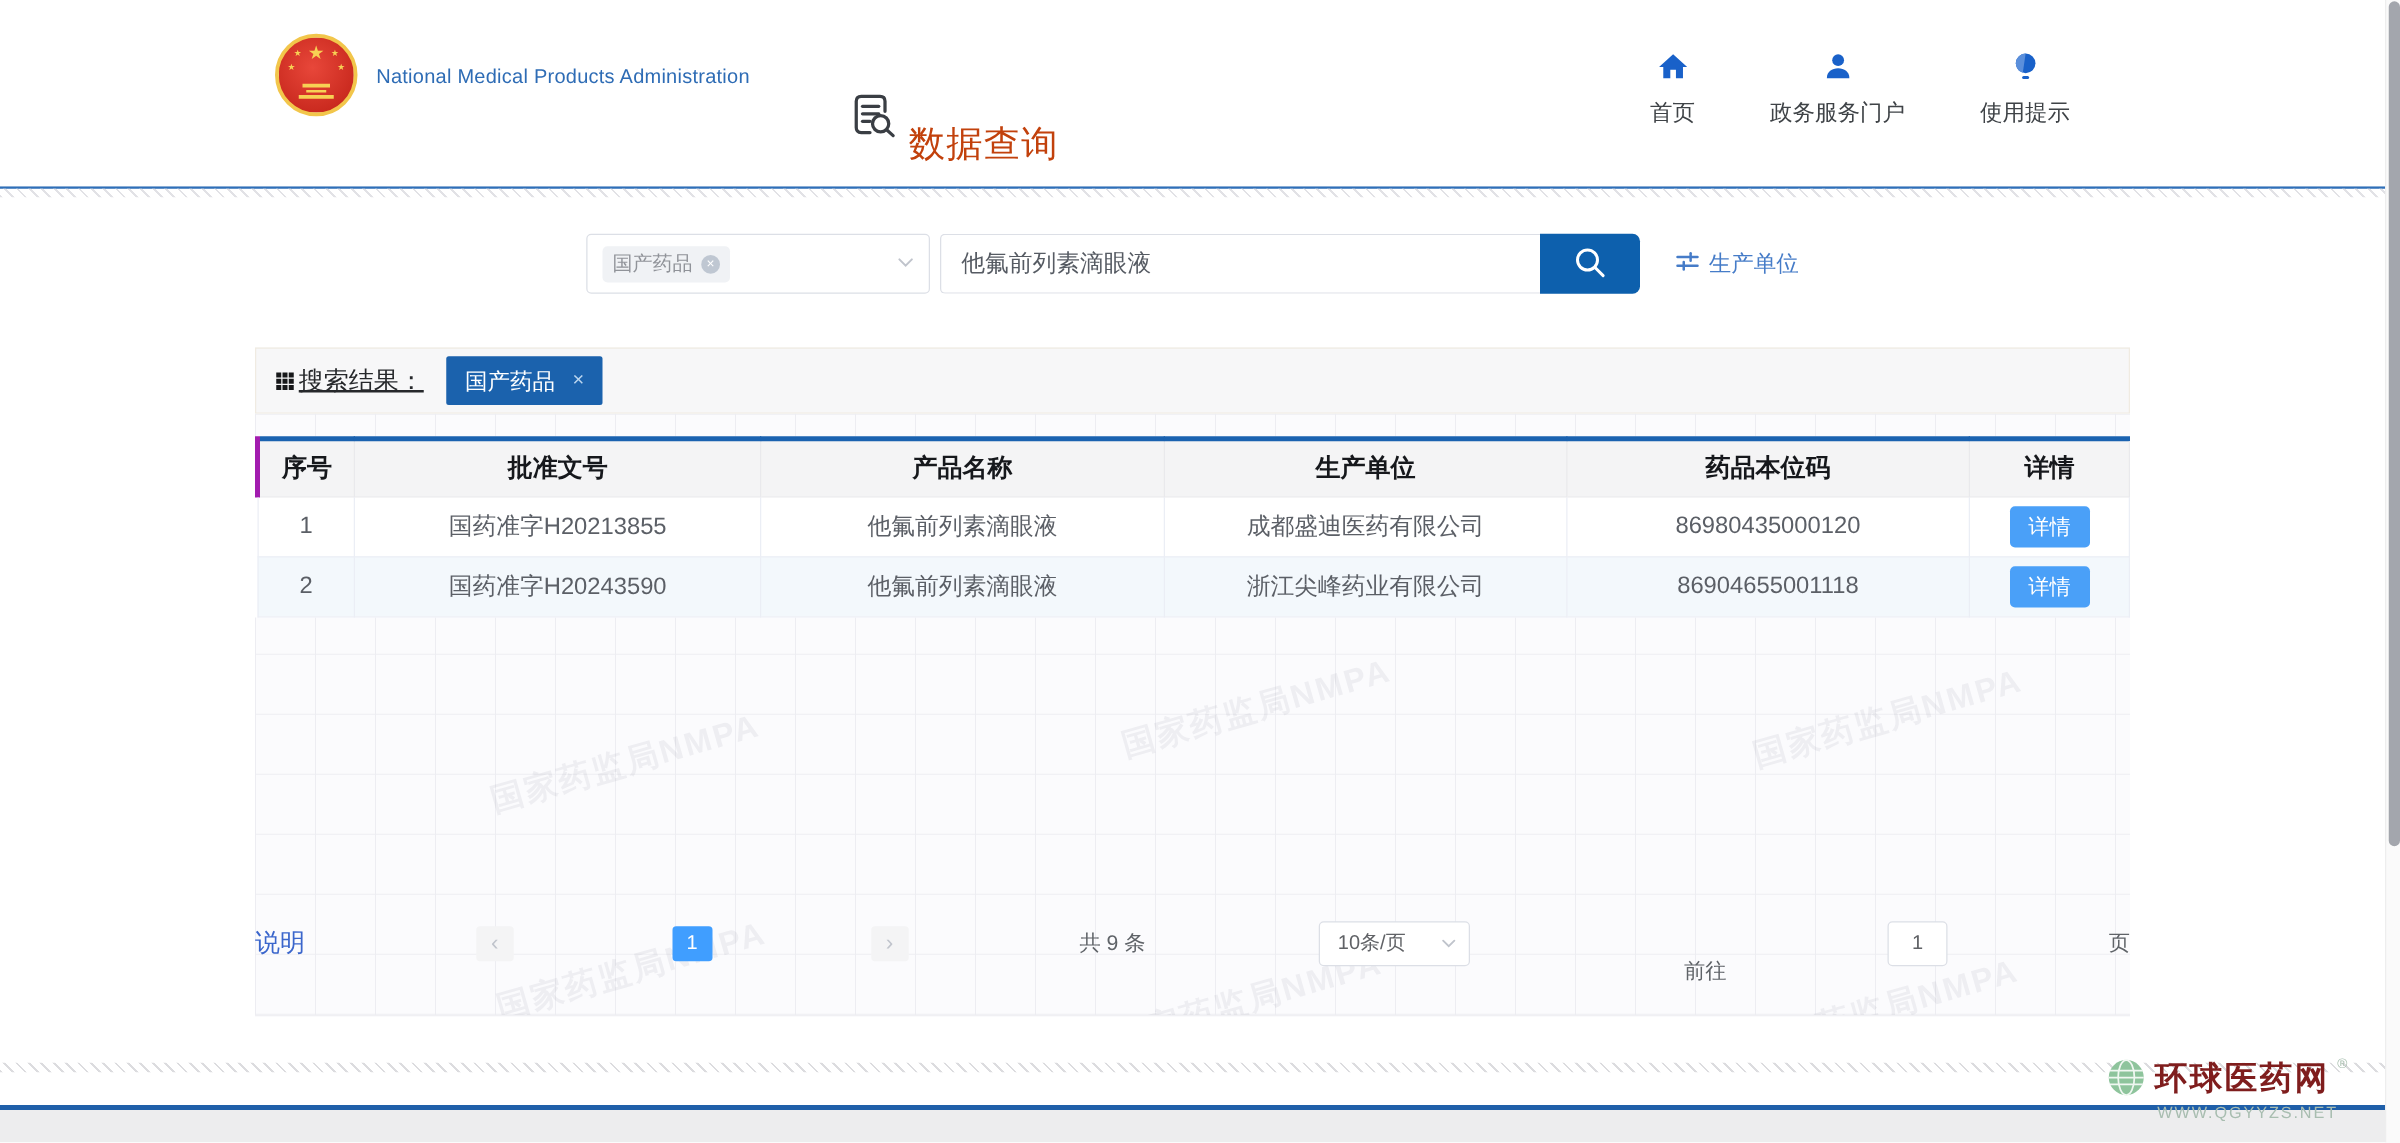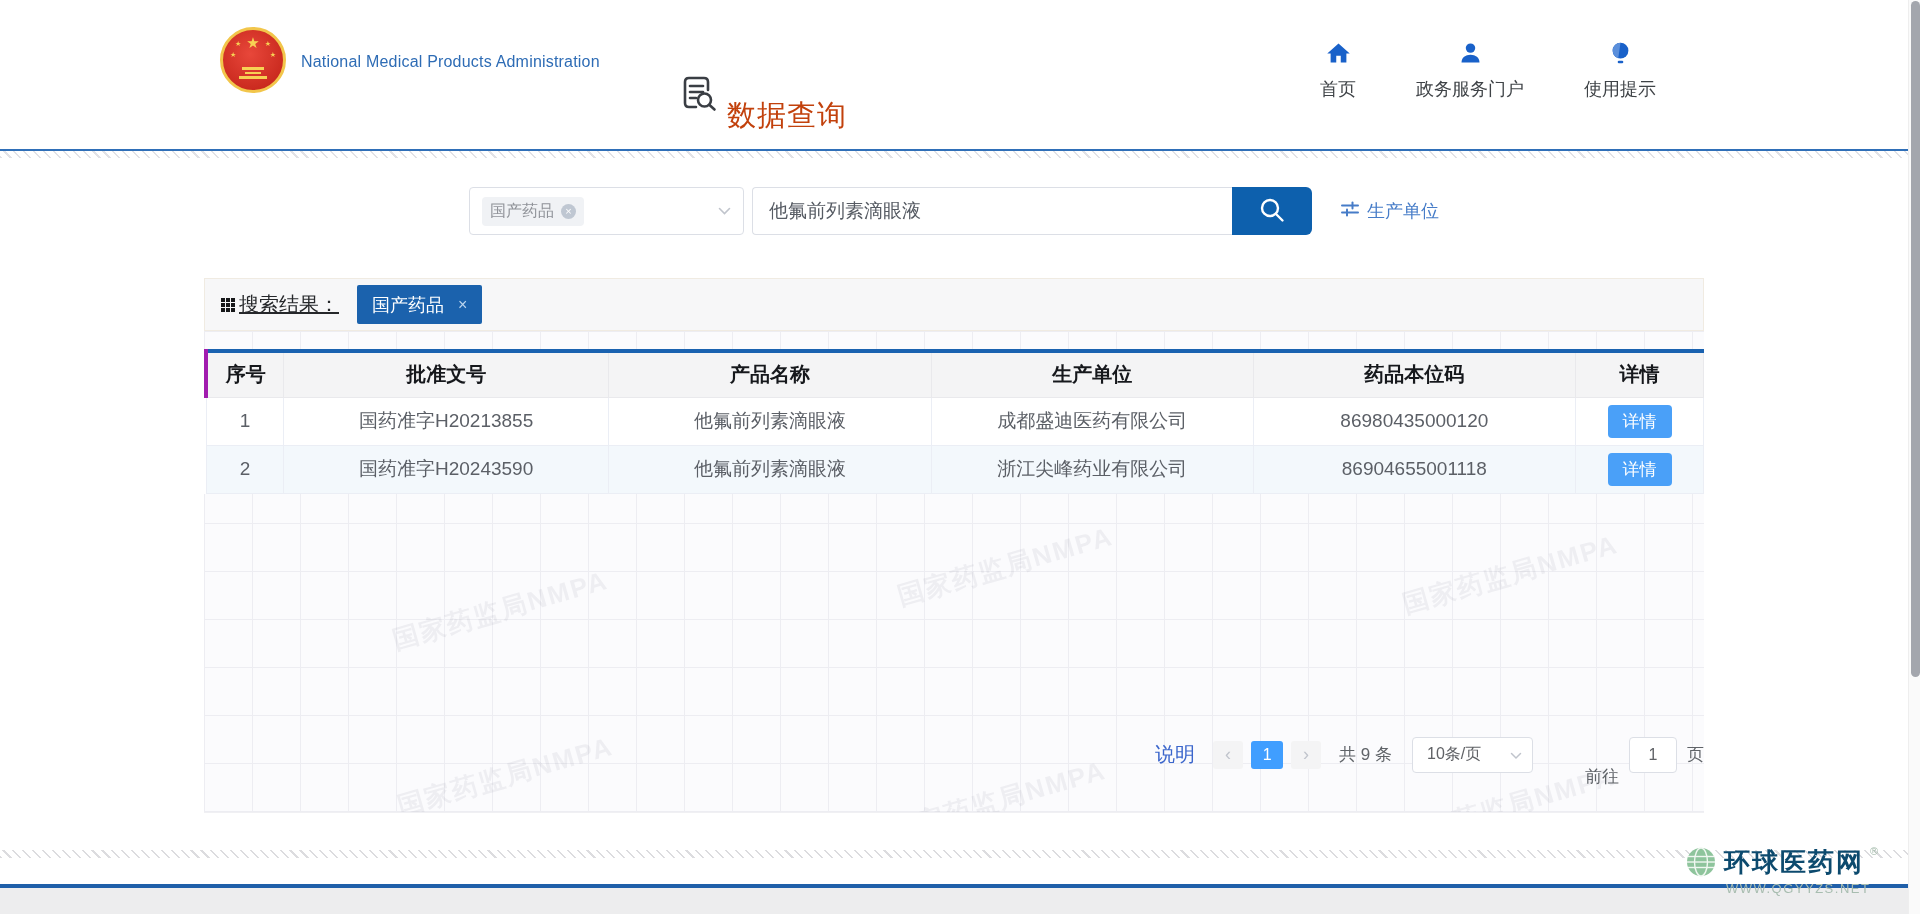--- a/index.html
+++ b/index.html
@@ -84,21 +84,21 @@
   .results-table td { height:48px; text-align:center; font-size:19px; color:#5b5f66;
     border-right:1px solid #ebeef5; border-bottom:1px solid #ebeef5; background:#fff; }
   .results-table td:first-child { border-left:1px solid #ebeef5; }
   .results-table tr.striped td { background:#f3f8fc; }
   .detail-btn { display:inline-block; background:#4aa0f8; color:#fff; font-size:17px;
     border:none; border-radius:4px; padding:5px 15px; cursor:pointer; }
 
   .watermark { position:absolute; font-size:26px; color:rgba(70,70,100,0.07); font-weight:bold;
     white-space:nowrap; transform:rotate(-16deg); letter-spacing:2px; z-index:1; pointer-events:none; }
 
-  .pager { position:absolute; left:0; right:0; bottom:24px; display:flex; justify-content:flex-end;
+  .pager { position:absolute; left:0; right:0; bottom:24px; display:flex; justify-content:space-between;
     align-items:center; z-index:3; }
   .pager-note { font-size:20px; color:#3b66cc; margin-right:18px; cursor:pointer; }
   .pg-btn { width:30px; height:28px; background:#f4f4f5; border-radius:3px; display:flex;
     align-items:center; justify-content:center; color:#c0c4cc; font-size:18px; cursor:pointer; }
   .pg-num { min-width:32px; height:28px; background:#409eff; color:#fff; border-radius:3px;
     display:flex; align-items:center; justify-content:center; font-size:16px; margin:0 8px; cursor:pointer; }
   .pg-total { margin-left:18px; font-size:17px; color:#5f6368; white-space:nowrap; }
   .pg-size { margin-left:20px; width:121px; height:36px; border:1px solid #dcdfe6; border-radius:4px;
     background:#fff; display:flex; align-items:center; justify-content:space-between;
     padding:0 10px 0 14px; font-size:16px; color:#606266; cursor:pointer; white-space:nowrap; }
@@ -110,21 +110,21 @@
 
   
   .hatch-bottom { width:1908px; height:8px; margin-top:0; background:
     repeating-linear-gradient(45deg,#dcdcdf 0 1.5px,transparent 1.5px 7px); }
   .gap-white { width:1908px; height:26px; background:#fff; }
   .footer-line { width:1920px; height:4px; background:#1f5fa9; }
   .footer-bar { width:1920px; height:26px; background:#ededee; }
 
   .site-logo { position:absolute; right:42px; top:845px; z-index:9; }
   .site-logo .row1 { display:flex; align-items:flex-start; gap:6px; }
-  .site-name { font-size:26px; font-weight:bold; color:#0c4a6e; letter-spacing:2px; line-height:34px; }
+  .site-name { font-size:26px; font-weight:bold; color:#7f1d1d; letter-spacing:2px; line-height:34px; }
   .site-reg { font-size:11px; color:#a5bcac; margin-top:0; }
   .site-url { font-size:13px; color:#a8bdb0; letter-spacing:1.5px; margin:-2px 0 0 42px; }
 
   
   .scrollbar { position:absolute; top:0; right:0; width:12px; height:914px; background:#fafafa;
     border-left:1px solid #eeeeee; z-index:10; }
   .scroll-thumb { position:absolute; top:1px; left:1.5px; width:9px; height:676px;
     background:#a3a6ad; border-radius:5px; cursor:pointer; }
 </style>
 </head>

